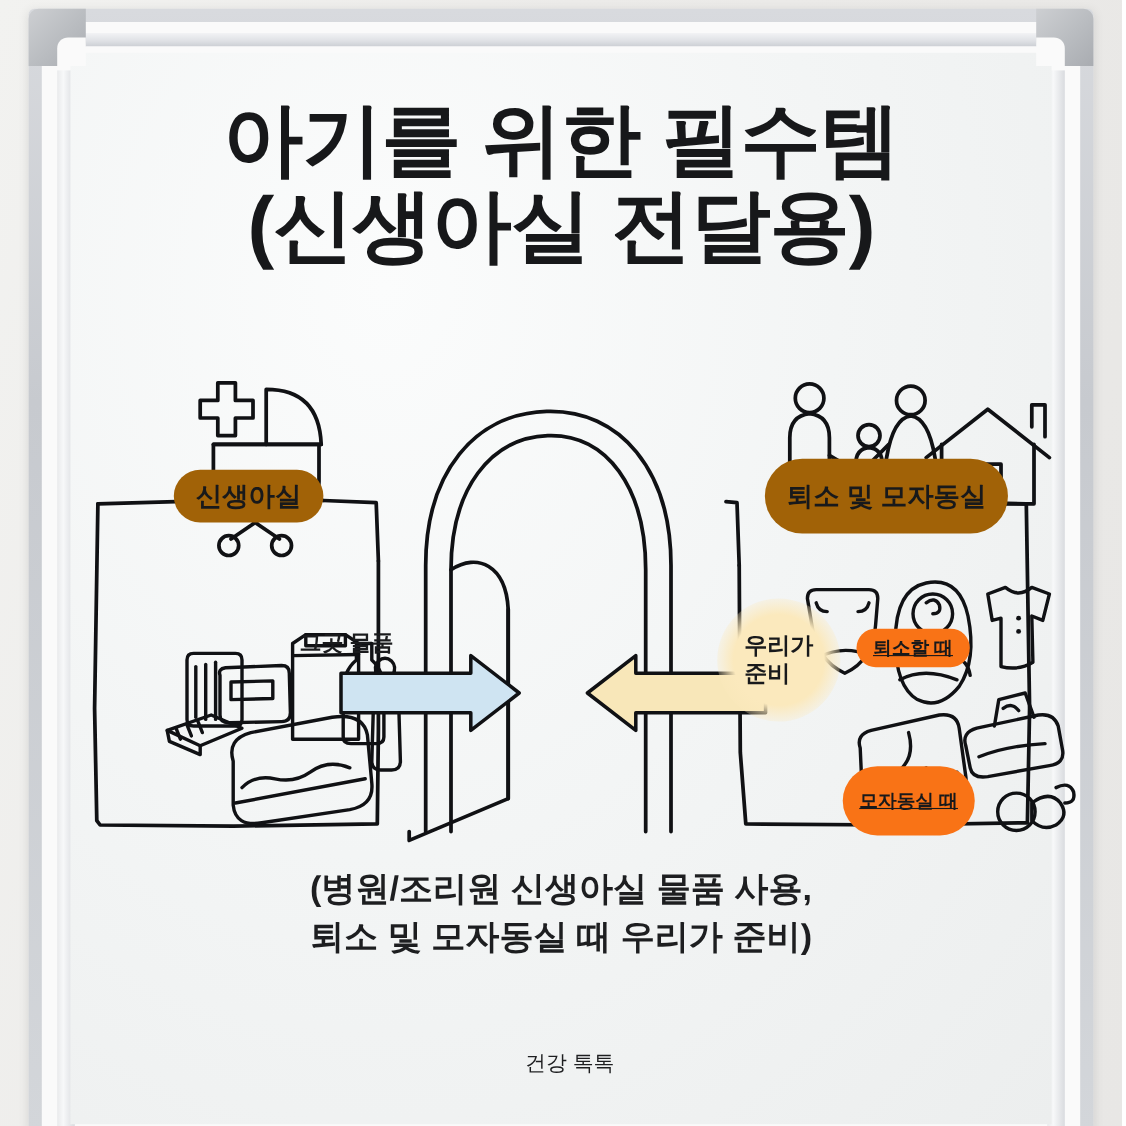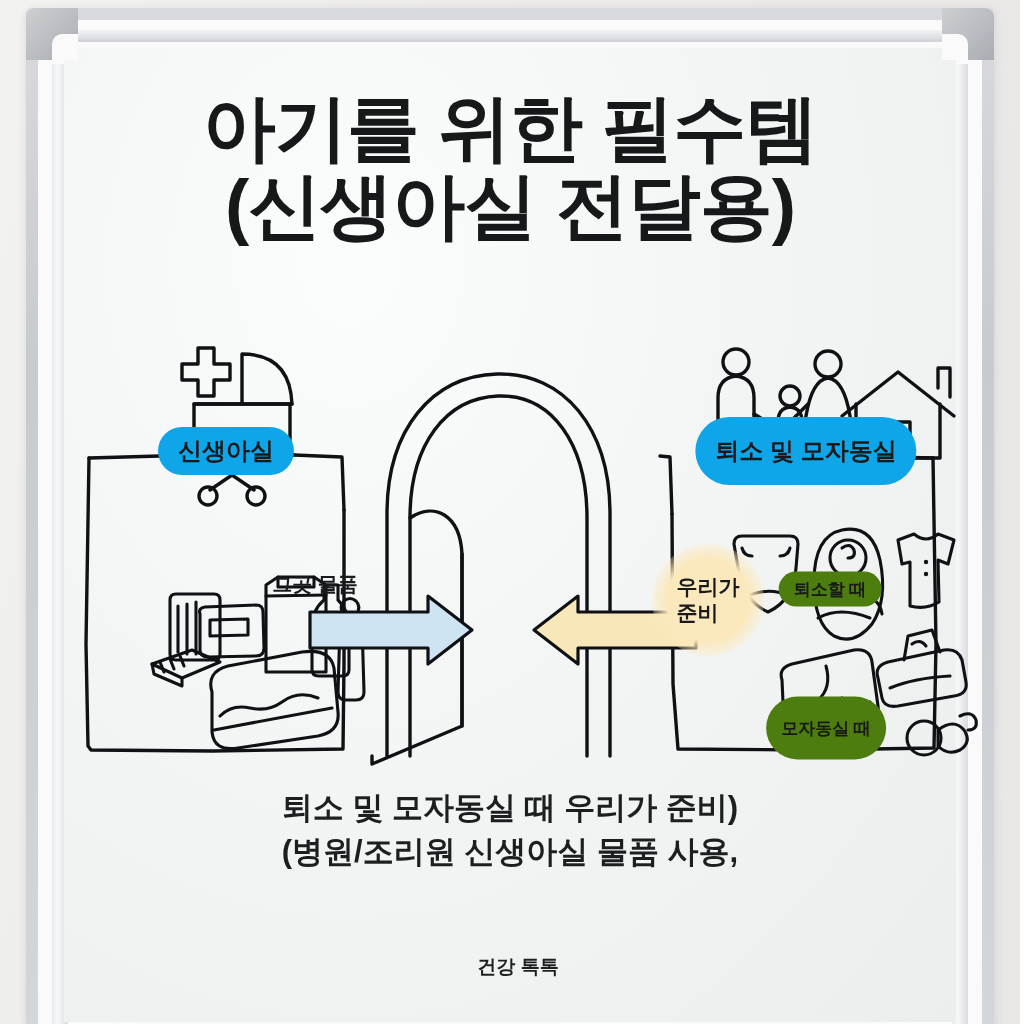--- a/index.html
+++ b/index.html
@@ -99,22 +99,22 @@
   
   .badge {
     position: absolute;
     display: flex; align-items: center; justify-content: center;
     font-weight: 800;
     color: #18191b;
     white-space: nowrap;
     border-radius: 999px;
     transform: translate(-50%, -50%);
   }
-  .badge.blue { background: #0ea5e9; }
-  .badge.cream { background: #4d7c0f; }
+  .badge.blue { background: #a16207; }
+  .badge.cream { background: #f97316; text-decoration: underline; }
 
   .badge-room   { left: 184px; top: 407px; font-size: 24px; padding: 8px 20px; }
   .badge-home   { left: 764px; top: 407px; font-size: 24px; padding: 18px 20px; }
   .badge-leave  { left: 788px; top: 545px; font-size: 17px; padding: 6px 15px; }
   .badge-room2  { left: 784px; top: 684px; font-size: 17px; padding: 20px 15px; }
 
   .blob-prep {
     position: absolute;
     left: 666px; top: 556px;
     width: 112px; height: 112px;
@@ -144,21 +144,21 @@
     position: absolute;
     left: 0; right: 0; top: 742px;
     text-align: center;
     font-size: 31px; font-weight: 800; color: #1d1e20;
     line-height: 1.42;
   }
   .footer {
     position: absolute;
     left: 16px; right: 0; top: 910px;
     text-align: center;
-    font-size: 19px; font-weight: 700; color: #1d1e20;
+    font-size: 19px; font-weight: 400; color: #1d1e20;
   }
 </style>
 </head>
 <body>
 
 <div id="stage">
 
   <div class="wb-wall"></div>
 
   <div class="wb-frame">
@@ -324,20 +324,20 @@
 
     <div class="blob-prep"></div>
     <div class="label-prep">
       <div>우리가</div>
       <div>준비</div>
     </div>
 
     <div class="label-there">그곳 물품</div>
 
     <div class="caption">
+      <div>(병원/조리원 신생아실 물품 사용,</div>
       <div>퇴소 및 모자동실 때 우리가 준비)</div>
-      <div>(병원/조리원 신생아실 물품 사용,</div>
     </div>
 
     <div class="footer">건강 톡톡</div>
 
   </div>
 </div>
 
 </body></html>

